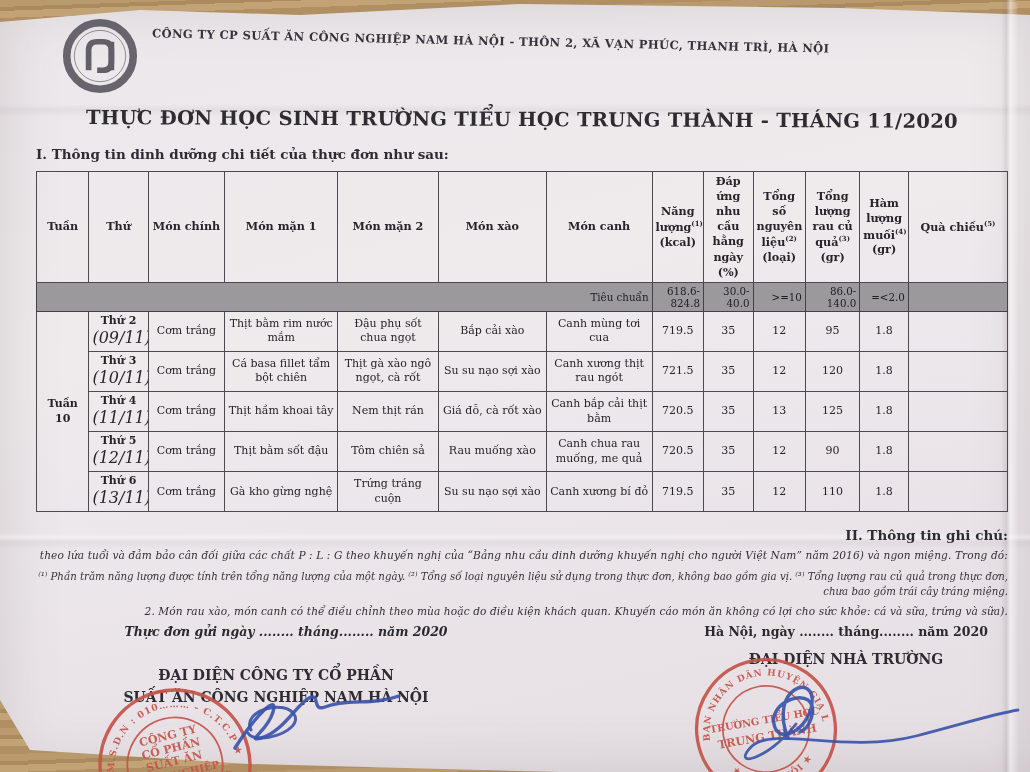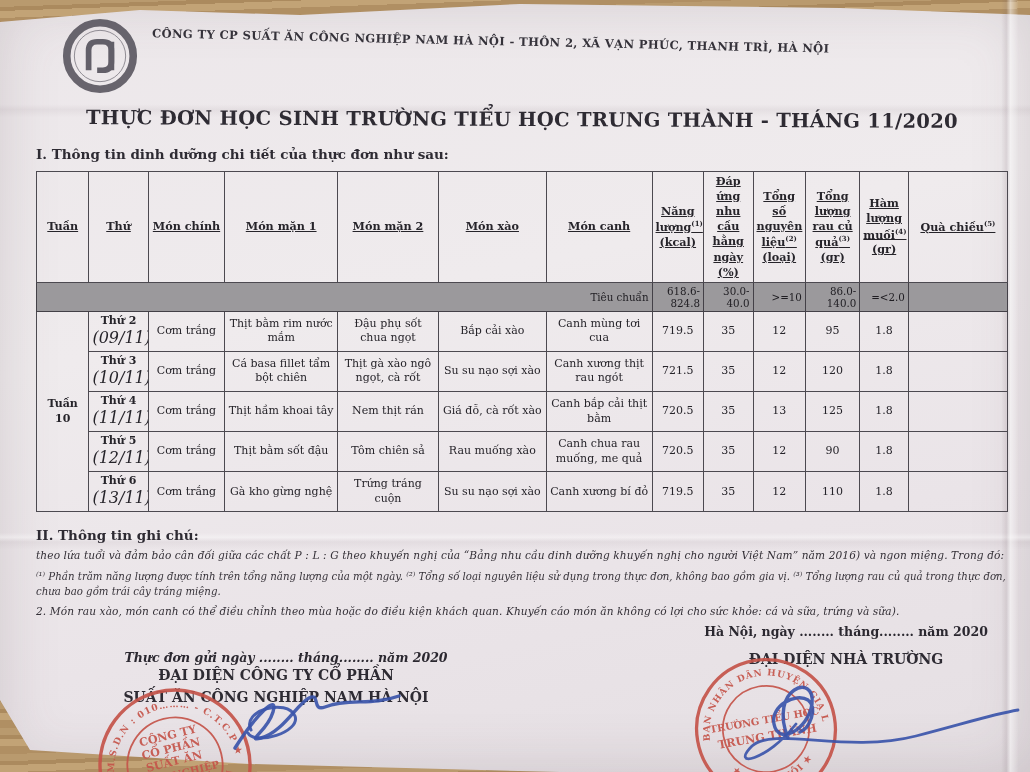--- a/index.html
+++ b/index.html
@@ -29,40 +29,40 @@
     letter-spacing:.4px;transform:rotate(1.3deg);color:#35323a;}
   .doc-title{text-align:center;margin-top:14px;font-size:19.5px;font-weight:bold;
     letter-spacing:.3px;transform:rotate(.25deg);color:#2e2b33;}
 
   .sec-heading{margin-top:15px;font-size:13.5px;font-weight:bold;color:#2e2b33;}
 
   
   table.menu{border-collapse:collapse;width:100%;margin-top:9px;table-layout:fixed;}
   table.menu th,table.menu td{border:1.4px solid #4c4950;padding:2px 3px;text-align:center;
     font-size:11px;color:#26242a;vertical-align:middle;overflow:hidden;}
-  table.menu th{font-weight:bold;height:86px;font-size:11.2px;line-height:1.35;text-decoration:underline;}
+  table.menu th{font-weight:bold;height:86px;font-size:11.2px;line-height:1.35;}
   .h-unit{display:block;}
   sup{font-size:7px;}
   tr.std-row td{background:#9b999c;font-size:10.3px;font-weight:normal;height:20px;
     color:#1f1d22;border-color:#434047;text-align:right;}
   tr.menu-row td{height:34px;line-height:1.3;}
   .day-name{font-weight:bold;display:block;}
   .day-date{font-style:italic;display:block;font-size:16px;}
   td.week{font-weight:bold;font-size:11.5px;}
 
   
-  .notes{margin-top:4px;}
+  .notes{margin-top:4px;text-align:right;}
   .note-line{font-style:italic;font-size:10.6px;line-height:1.5;margin-top:4.5px;
     color:#332f36;letter-spacing:.1px;}
   .fn-line{font-style:italic;font-size:10.2px;line-height:1.5;margin-top:5px;color:#37333a;}
 
   
   .sig-area{position:relative;height:218px;margin-top:4px;}
   .sig-date{position:absolute;font-size:12.5px;font-weight:bold;text-align:center;}
-  .sig-date.left{left:55px;top:26px;width:390px;font-style:italic;}
+  .sig-date.left{left:55px;top:0;width:390px;font-style:italic;}
   .sig-date.right{left:620px;top:0px;width:380px;}
   .sig-org{position:absolute;font-size:14px;font-weight:bold;text-align:center;line-height:1.6;
     color:#2e2b33;}
   .sig-org.left{left:20px;top:40px;width:440px;}
   .sig-org.right{left:640px;top:24px;width:340px;}
   .stamp{position:absolute;opacity:.92;}
   .stamp.left{left:58px;top:60px;width:162px;height:162px;transform:rotate(-14deg);}
   .stamp.right{left:655px;top:30px;width:150px;height:150px;transform:rotate(-10deg);}
   .bluesig{position:absolute;}
   .bluesig.left{left:185px;top:52px;width:190px;height:100px;}

